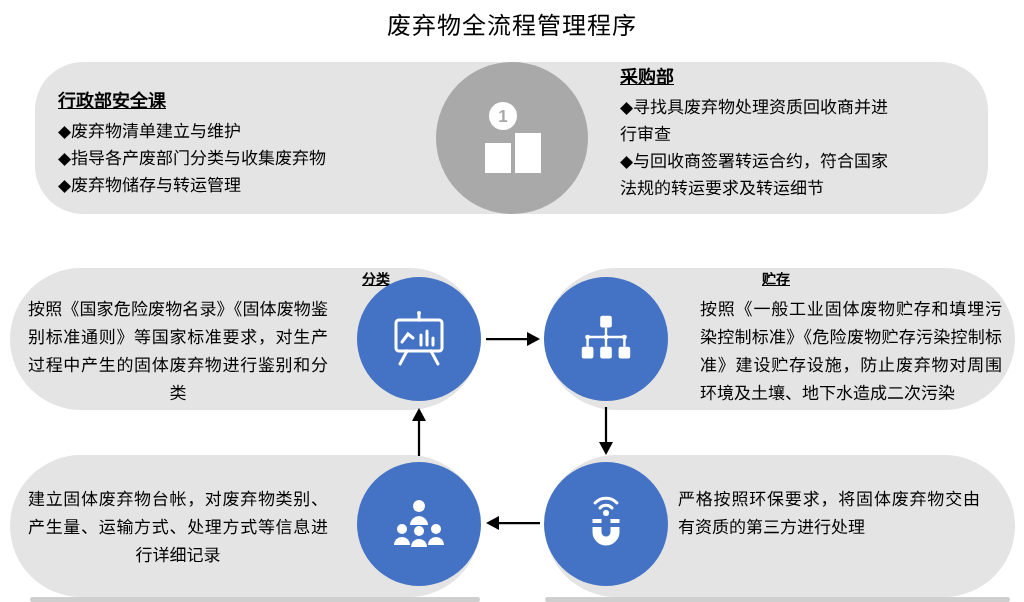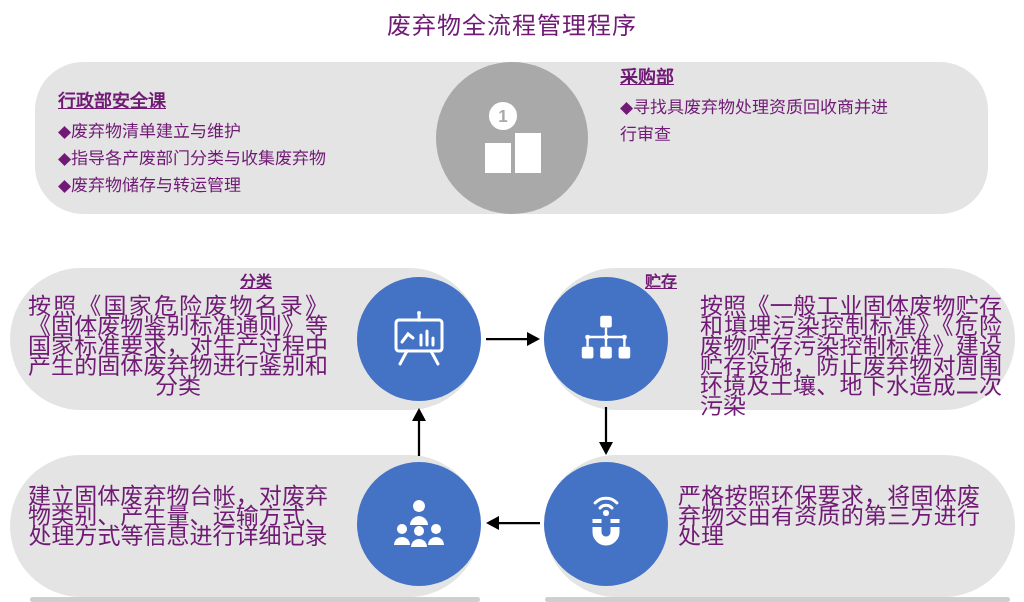--- a/index.html
+++ b/index.html
@@ -1,36 +1,36 @@
 <!DOCTYPE html>
 <html lang="zh-CN"><head>
 <meta charset="utf-8">
 <style>
   html,body{margin:0;padding:0}
   body{font-family:"Liberation Sans","DejaVu Sans",sans-serif;background:#fff}
-  .canvas{position:relative;width:1024px;height:602px;background:#fff;overflow:hidden;color:#701a75}
+  .canvas{position:relative;width:1024px;height:602px;background:#fff;overflow:hidden;color:#000000}
 
   .title{position:absolute;top:6px;left:0;width:100%;text-align:center;font-size:24px;letter-spacing:1px}
 
   .top-panel{position:absolute;left:35px;top:62px;width:953px;height:152px;background:#e4e4e4;border-radius:48px}
 
   .dept{position:absolute;font-size:17px;line-height:27px}
   .dept-title{font-size:18px;font-weight:bold;text-decoration:underline;margin-bottom:3px}
   .admin{left:58px;top:88px;width:372px}
   .procurement{left:620px;top:64px;width:285px}
 
   .gray-circle{position:absolute;left:436px;top:62px;width:152px;height:152px;border-radius:50%;
     background:#a9a9a9;display:flex;align-items:center;justify-content:center}
 
   .panel{position:absolute;width:470px;height:142px;background:#e4e4e4;border-radius:71px}
   .bcircle{position:absolute;width:124px;height:124px;border-radius:50%;background:#4472c4;
     display:flex;align-items:center;justify-content:center}
 
-  .step-title{position:absolute;font-size:16px;font-weight:bold;text-decoration:underline;text-align:left}
-  .step-body{position:absolute;font-size:23px;line-height:20px;text-align:justify;text-justify:inter-character}
+  .step-title{position:absolute;font-size:14px;font-weight:bold;text-decoration:underline;text-align:right}
+  .step-body{position:absolute;font-size:17px;line-height:28px;text-align:justify;text-justify:inter-character}
   .last-center{text-align-last:center}
 
   .strip{position:absolute;height:5px;background:#cfcfcf;border-radius:3px;top:597px}
   .arrows{position:absolute;left:0;top:0;pointer-events:none}
 </style>
 </head>
 <body>
 
 <div class="canvas">
 
@@ -50,20 +50,21 @@
       <circle cx="28" cy="17" r="14" fill="#fff"></circle>
       <text x="28" y="23" font-size="17" font-weight="bold" fill="#a9a9a9" text-anchor="middle">1</text>
       <rect x="10" y="44" width="26" height="30" fill="#fff"></rect>
       <rect x="40" y="34" width="26" height="40" fill="#fff"></rect>
     </svg>
   </div>
 
   <div class="dept procurement">
     <div class="dept-title">采购部</div>
     <div class="bullet">◆寻找具废弃物处理资质回收商并进行审查</div>
+    <div class="bullet">◆与回收商签署转运合约，符合国家法规的转运要求及转运细节</div>
   </div>
 
   <div class="panel" style="left:10px;top:268px"></div>
   <div class="panel" style="left:545px;top:268px"></div>
   <div class="panel" style="left:10px;top:455px"></div>
   <div class="panel" style="left:545px;top:455px"></div>
 
   <div class="step-title" style="left:240px;top:268px;width:150px">分类</div>
   <div class="step-title" style="left:645px;top:268px;width:145px">贮存</div>
 

